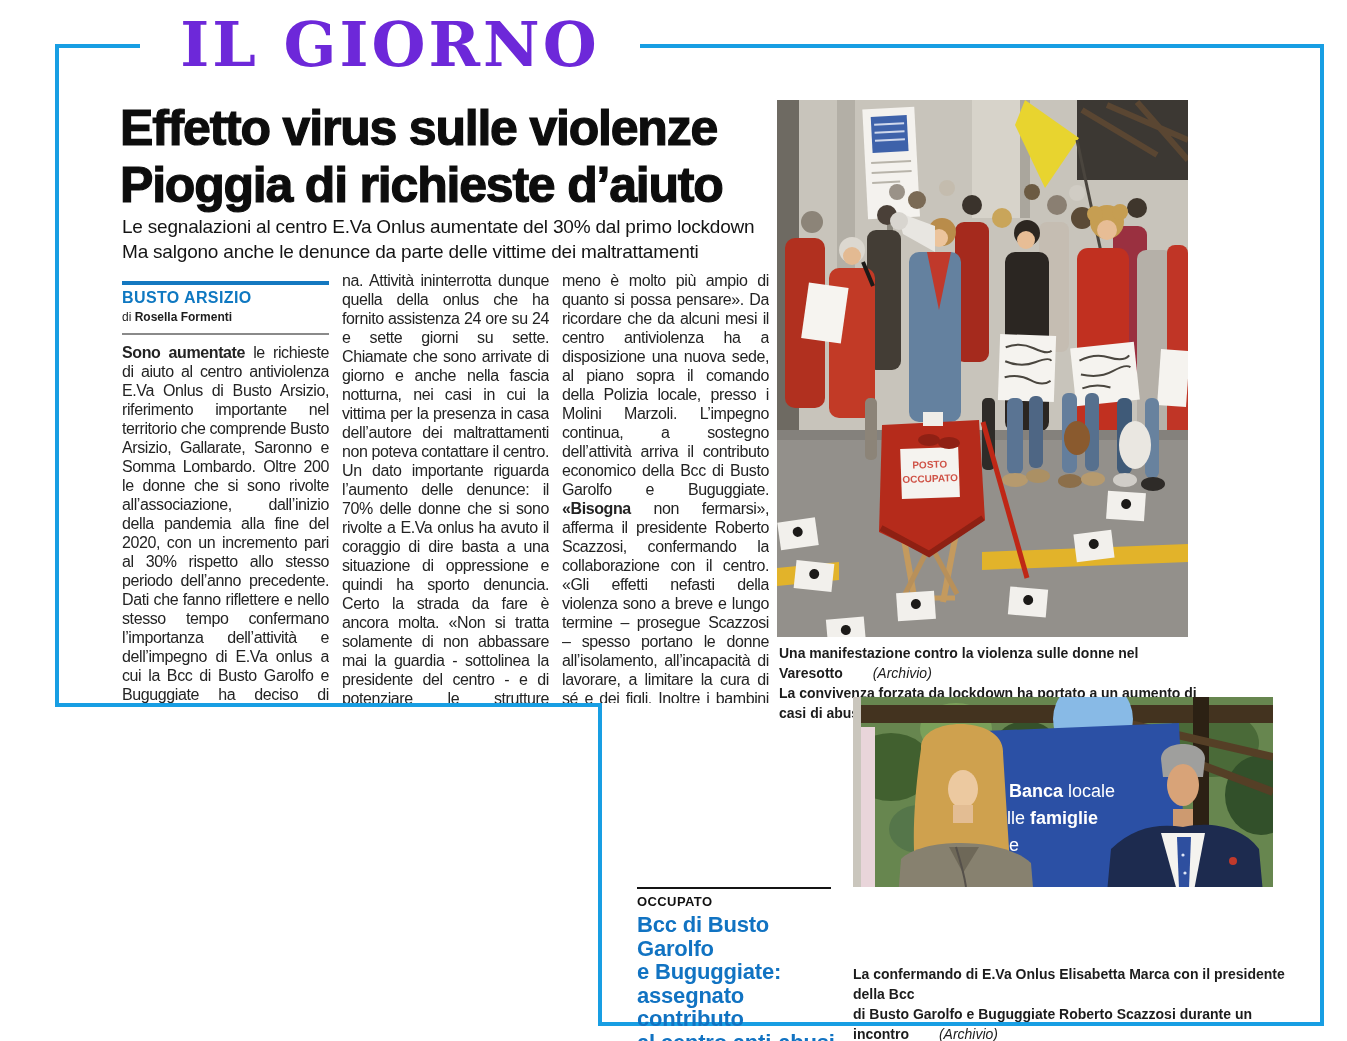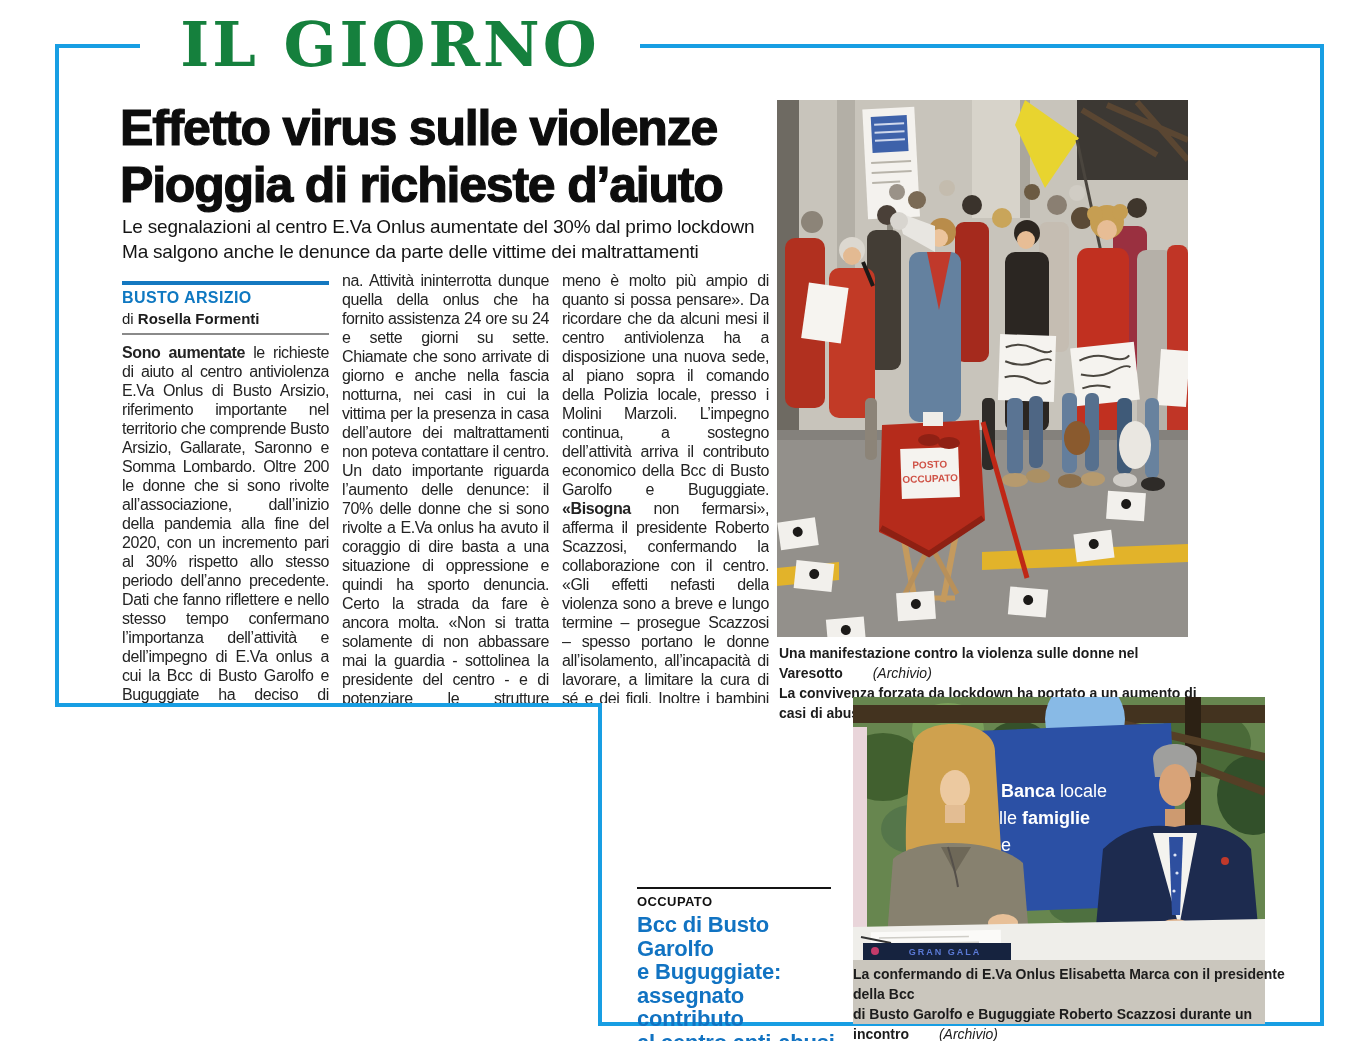--- a/index.html
+++ b/index.html
@@ -5,30 +5,30 @@
   html,body{margin:0;padding:0;background:#ffffff;}
   body{width:1347px;height:1041px;position:relative;overflow:hidden;
        font-family:"Liberation Sans",sans-serif;color:#222;
        -webkit-font-smoothing:antialiased;}
   .abs{position:absolute;}
   
   .frame{background:#189ee3;}
   
   .masthead{left:140px;top:0;width:500px;height:90px;line-height:90px;text-align:center;
             background:#fff;z-index:5;font-family:"DejaVu Serif",serif;font-weight:700;
-            font-size:62px;letter-spacing:3px;color:#15803d;}
+            font-size:62px;letter-spacing:3px;color:#6d28d9;}
   
   .headline{left:120px;top:100px;width:672px;font-weight:700;font-size:50px;line-height:57px;
             color:#0d0d0d;letter-spacing:-1.2px;-webkit-text-stroke:1.2px #0d0d0d;white-space:nowrap;}
   .standfirst{left:122px;top:214px;width:680px;font-size:19px;line-height:25px;color:#141414;
               letter-spacing:-0.2px;white-space:nowrap;}
   
   .byline-rule{left:122px;top:281px;width:207px;height:4px;background:#1478c0;}
   .byline-loc{left:122px;top:289px;font-size:16px;font-weight:700;color:#0f78c1;letter-spacing:.4px;}
-  .byline-author{left:122px;top:310px;font-size:15px;color:#1c1c1c;}
+  .byline-author{left:122px;top:310px;font-size:12px;color:#1c1c1c;}
   .byline-author b{font-weight:700;}
   .byline-thin{left:122px;top:333px;width:207px;height:2px;background:#8a8a8a;}
   
   .col{width:207px;font-size:16px;line-height:19px;letter-spacing:-0.4px;
        text-align:justify;color:#232323;overflow:hidden;}
   .col .b{font-weight:700;}
   .col1{left:122px;top:343px;height:360px;}
   .col2{left:342px;top:271px;height:432px;}
   .col3{left:562px;top:271px;height:432px;}
   
@@ -250,21 +250,21 @@
 
 <div class="abs support-rule"></div>
 <div class="abs support-kicker">OCCUPATO</div>
 <div class="abs support-title">
   <div>Bcc di Busto Garolfo</div>
   <div>e Buguggiate:</div>
   <div>assegnato contributo</div>
   <div>al centro anti-abusi</div>
 </div>
 
-<div class="abs photo" style="left:853px;top:697px;width:412px;height:327px;">
+<div class="abs photo" style="left:853px;top:697px;width:412px;height:190px;padding-left:8px;">
 <svg width="412" height="263" viewBox="0 0 412 263">
   <rect width="412" height="263" fill="#67864f"></rect>
   <g>
     <ellipse cx="30" cy="70" rx="42" ry="34" fill="#41602f"></ellipse>
     <ellipse cx="95" cy="32" rx="36" ry="26" fill="#7aa05a"></ellipse>
     <ellipse cx="165" cy="46" rx="30" ry="22" fill="#35512a"></ellipse>
     <ellipse cx="350" cy="46" rx="48" ry="34" fill="#4a6a38"></ellipse>
     <ellipse cx="400" cy="98" rx="36" ry="40" fill="#32502a"></ellipse>
     <ellipse cx="58" cy="132" rx="30" ry="24" fill="#55764a"></ellipse>
     <ellipse cx="230" cy="210" rx="34" ry="18" fill="#4e7040"></ellipse>

